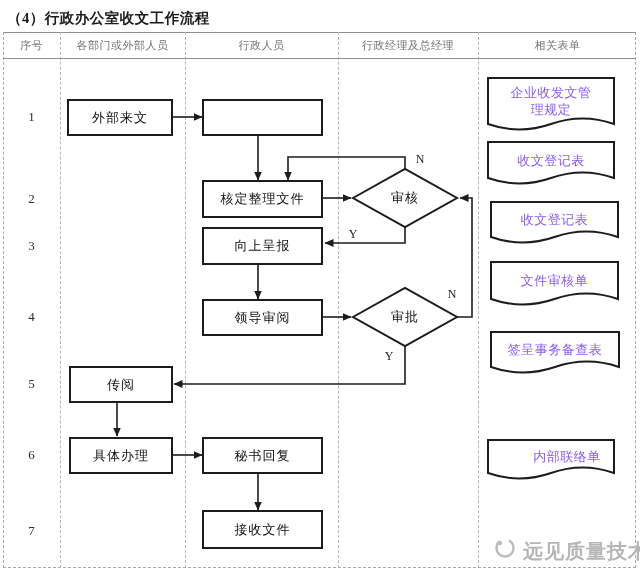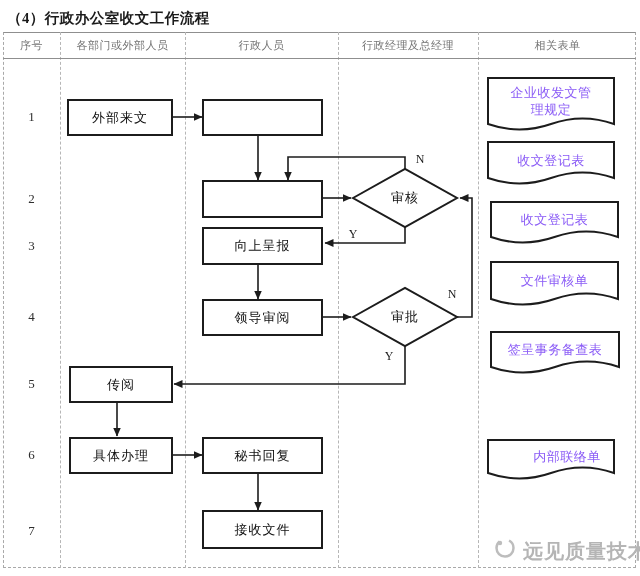--- a/index.html
+++ b/index.html
@@ -96,20 +96,21 @@
       <path d="M488,440 h126 v33 q-31.5,-11 -63,0 q-31.5,11 -63,0 Z"></path>
     </g>
 
     <g>
       <circle cx="505" cy="548" r="8.5" fill="none" stroke="#bdbdbd" stroke-width="2.5" stroke-dasharray="34 10"></circle>
       <circle cx="500" cy="543" r="2.2" fill="#bdbdbd"></circle>
     </g>
   </svg>
 
   <div class="abs center nodelabel" style="left:68px;top:100px;width:104px;height:35px">外部来文</div>
+  <div class="abs center nodelabel" style="left:203px;top:181px;width:119px;height:36px">核定整理文件</div>
   <div class="abs center nodelabel" style="left:203px;top:300px;width:119px;height:35px">领导审阅</div>
   <div class="abs center nodelabel" style="left:203px;top:228px;width:119px;height:36px">向上呈报</div>
   <div class="abs center nodelabel" style="left:70px;top:367px;width:102px;height:35px">传阅</div>
   <div class="abs center nodelabel" style="left:70px;top:438px;width:102px;height:35px">具体办理</div>
   <div class="abs center nodelabel" style="left:203px;top:438px;width:119px;height:35px">秘书回复</div>
   <div class="abs center nodelabel" style="left:203px;top:511px;width:119px;height:37px">接收文件</div>
 
   <div class="abs center nodelabel" style="left:371px;top:184px;width:68px;height:28px">审核</div>
   <div class="abs center nodelabel" style="left:371px;top:303px;width:68px;height:28px">审批</div>
 

